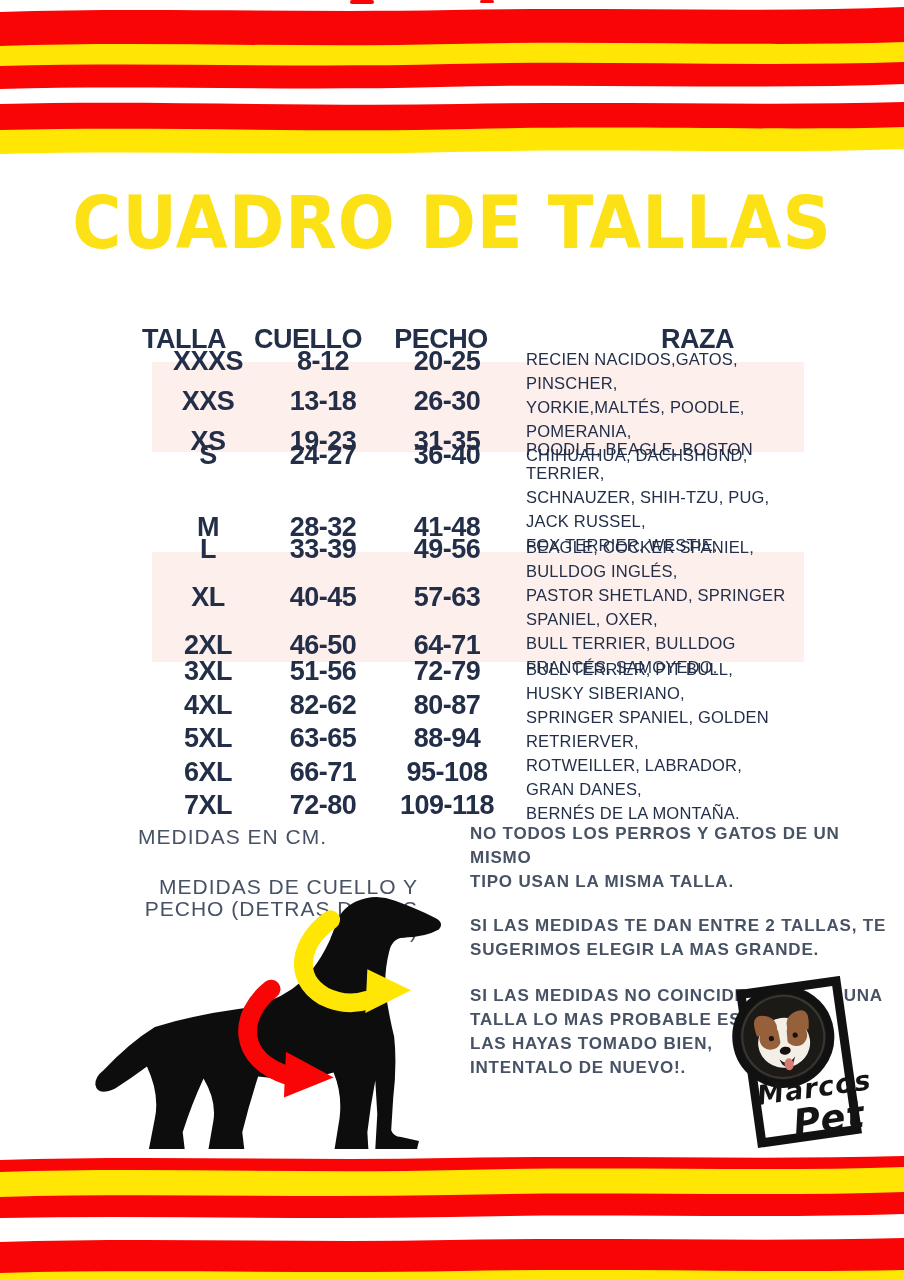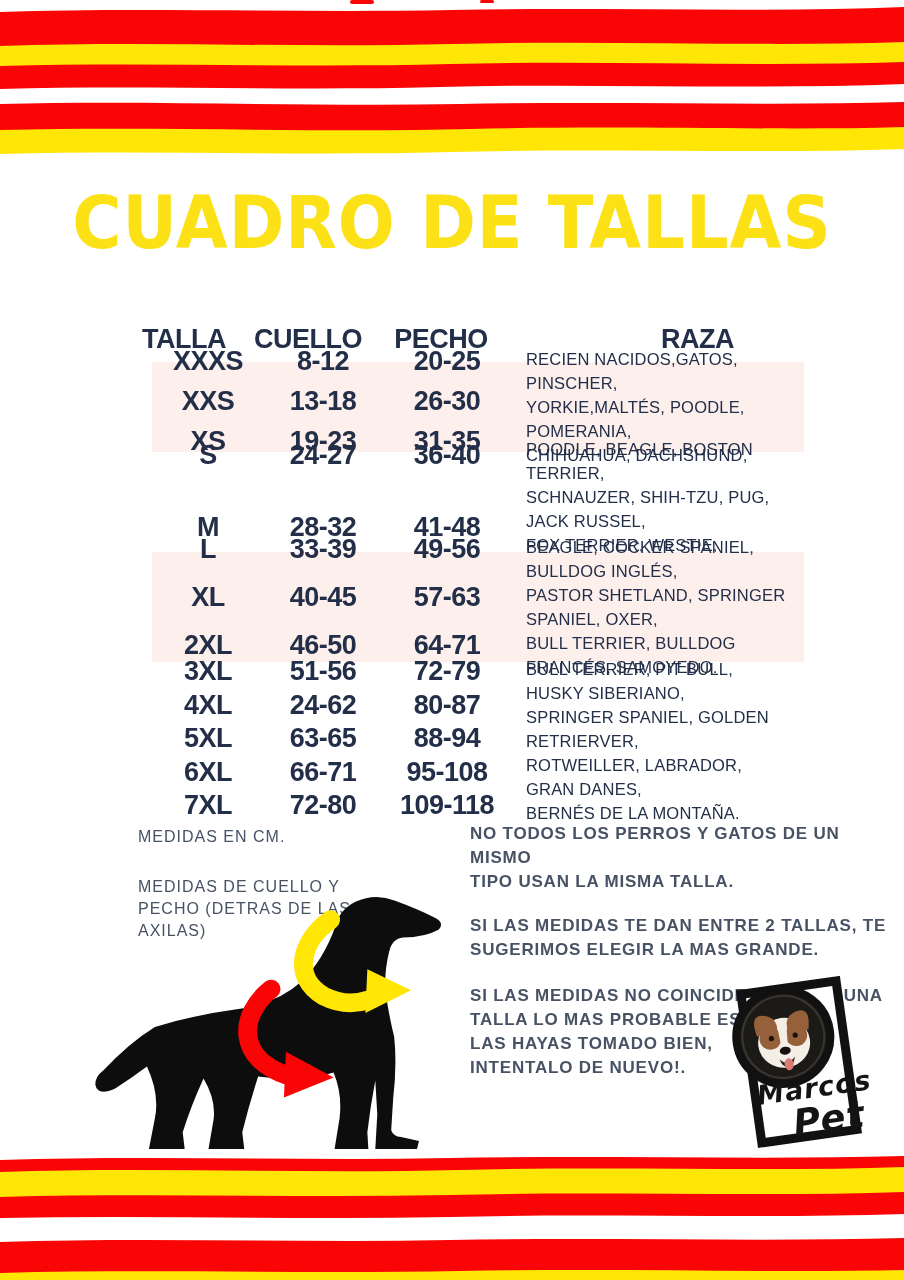--- a/index.html
+++ b/index.html
@@ -45,22 +45,23 @@
   .cell.size{font-weight:bold;}
   .cell.num{font-weight:600;text-align:center;}
   .raza{
     align-self:center;padding-left:14px;padding-right:12px;
     font-size:16.5px;line-height:24px;font-weight:500;letter-spacing:0.2px;
     white-space:pre-line;text-align:left;
   }
 
   .note{
     position:absolute;color:var(--note,#475264);
-    font-size:16px;line-height:22px;letter-spacing:1px;font-weight:500;
+    font-size:21px;line-height:22px;letter-spacing:1px;font-weight:500;
     white-space:pre-line;
+    text-align:right;
   }
   .note-units{left:138px;top:826px;}
   .note-measure{left:138px;top:876px;width:280px;}
   .notes-right{position:absolute;left:470px;top:822px;width:424px;
     color:var(--note,#475264);font-size:17px;line-height:24px;
     letter-spacing:0.8px;font-weight:500;}
   .notes-right p{margin:0 0 20px 0;white-space:pre-line;font-weight:bold;}
   .notes-right p:nth-child(2){margin-bottom:22px;}
 
   .dog-svg{position:absolute;left:88px;top:876px;width:380px;height:276px;}
@@ -130,21 +131,21 @@
       <div class="cell num">64-71</div>
       <div class="raza" style="grid-area: 1 / 4 / span 3;">BEAGLE, COCKER SPANIEL, BULLDOG INGLÉS,
 PASTOR SHETLAND, SPRINGER SPANIEL, OXER,
 BULL TERRIER, BULLDOG FRANCÉS, SAMOYEDO.</div>
     </div>
   <div class="tgroup tg4">
       <div class="cell size">3XL</div>
       <div class="cell num">51-56</div>
       <div class="cell num">72-79</div>
       <div class="cell size">4XL</div>
-      <div class="cell num">24-62</div>
+      <div class="cell num">82-62</div>
       <div class="cell num">80-87</div>
       <div class="cell size">5XL</div>
       <div class="cell num">63-65</div>
       <div class="cell num">88-94</div>
       <div class="cell size">6XL</div>
       <div class="cell num">66-71</div>
       <div class="cell num">95-108</div>
       <div class="cell size">7XL</div>
       <div class="cell num">72-80</div>
       <div class="cell num">109-118</div>

